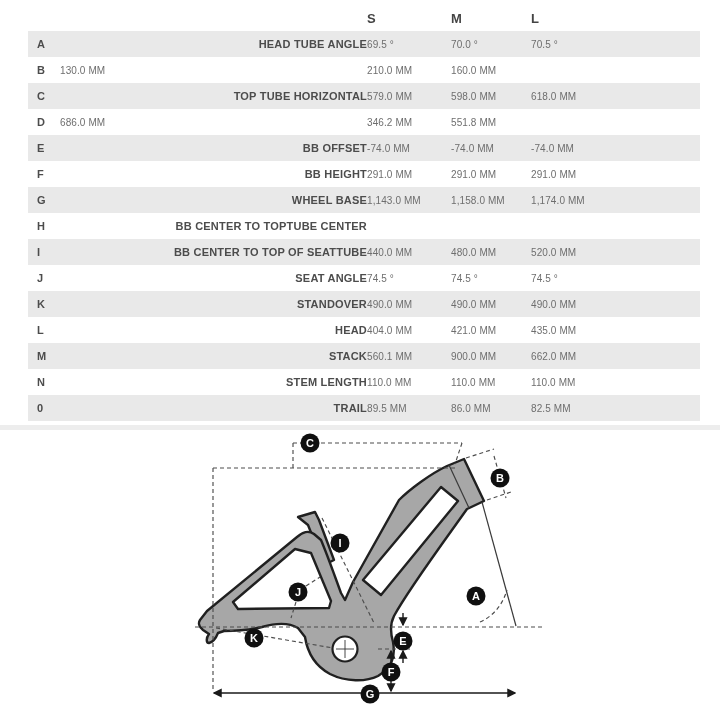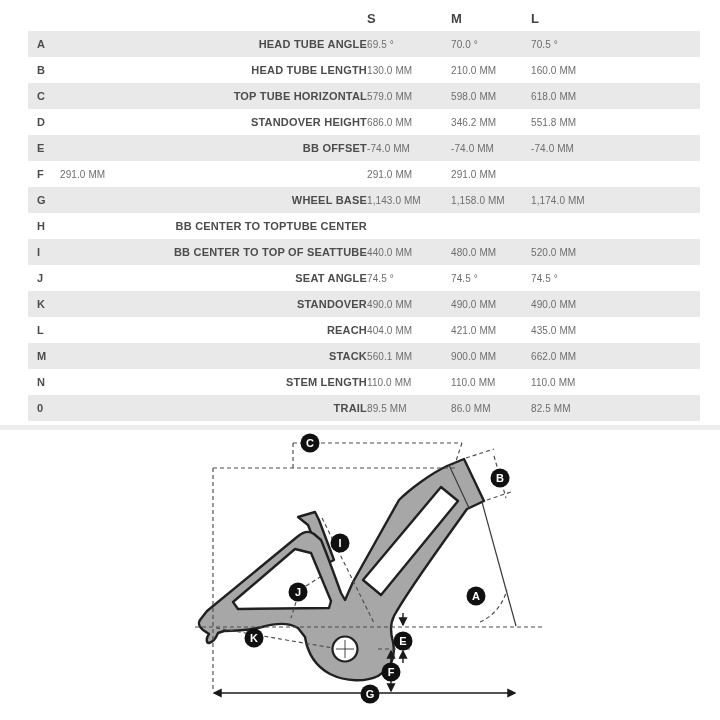--- a/index.html
+++ b/index.html
@@ -45,48 +45,47 @@
     <div class="rows" id="rows">
         <div class="grid-row">
           <span class="cell letter">A</span>
           <span class="cell name">HEAD TUBE ANGLE</span>
           <span class="cell val">69.5 °</span>
           <span class="cell val">70.0 °</span>
           <span class="cell val">70.5 °</span>
         </div>
         <div class="grid-row">
           <span class="cell letter">B</span>
-          <span class="cell name">HEAD TUBE LENGTH</span>
           <span class="cell val">130.0 MM</span>
           <span class="cell val">210.0 MM</span>
           <span class="cell val">160.0 MM</span>
         </div>
         <div class="grid-row">
           <span class="cell letter">C</span>
           <span class="cell name">TOP TUBE HORIZONTAL</span>
           <span class="cell val">579.0 MM</span>
           <span class="cell val">598.0 MM</span>
           <span class="cell val">618.0 MM</span>
         </div>
         <div class="grid-row">
           <span class="cell letter">D</span>
-          <span class="cell name">STANDOVER HEIGHT</span>
           <span class="cell val">686.0 MM</span>
           <span class="cell val">346.2 MM</span>
           <span class="cell val">551.8 MM</span>
         </div>
         <div class="grid-row">
           <span class="cell letter">E</span>
           <span class="cell name">BB OFFSET</span>
           <span class="cell val">-74.0 MM</span>
           <span class="cell val">-74.0 MM</span>
           <span class="cell val">-74.0 MM</span>
         </div>
         <div class="grid-row">
           <span class="cell letter">F</span>
+          <span class="cell name">BB HEIGHT</span>
           <span class="cell val">291.0 MM</span>
           <span class="cell val">291.0 MM</span>
           <span class="cell val">291.0 MM</span>
         </div>
         <div class="grid-row">
           <span class="cell letter">G</span>
           <span class="cell name">WHEEL BASE</span>
           <span class="cell val">1,143.0 MM</span>
           <span class="cell val">1,158.0 MM</span>
           <span class="cell val">1,174.0 MM</span>
@@ -114,21 +113,21 @@
         </div>
         <div class="grid-row">
           <span class="cell letter">K</span>
           <span class="cell name">STANDOVER</span>
           <span class="cell val">490.0 MM</span>
           <span class="cell val">490.0 MM</span>
           <span class="cell val">490.0 MM</span>
         </div>
         <div class="grid-row">
           <span class="cell letter">L</span>
-          <span class="cell name">REACH</span>
+          <span class="cell name">HEAD</span>
           <span class="cell val">404.0 MM</span>
           <span class="cell val">421.0 MM</span>
           <span class="cell val">435.0 MM</span>
         </div>
         <div class="grid-row">
           <span class="cell letter">M</span>
           <span class="cell name">STACK</span>
           <span class="cell val">560.1 MM</span>
           <span class="cell val">900.0 MM</span>
           <span class="cell val">662.0 MM</span>

